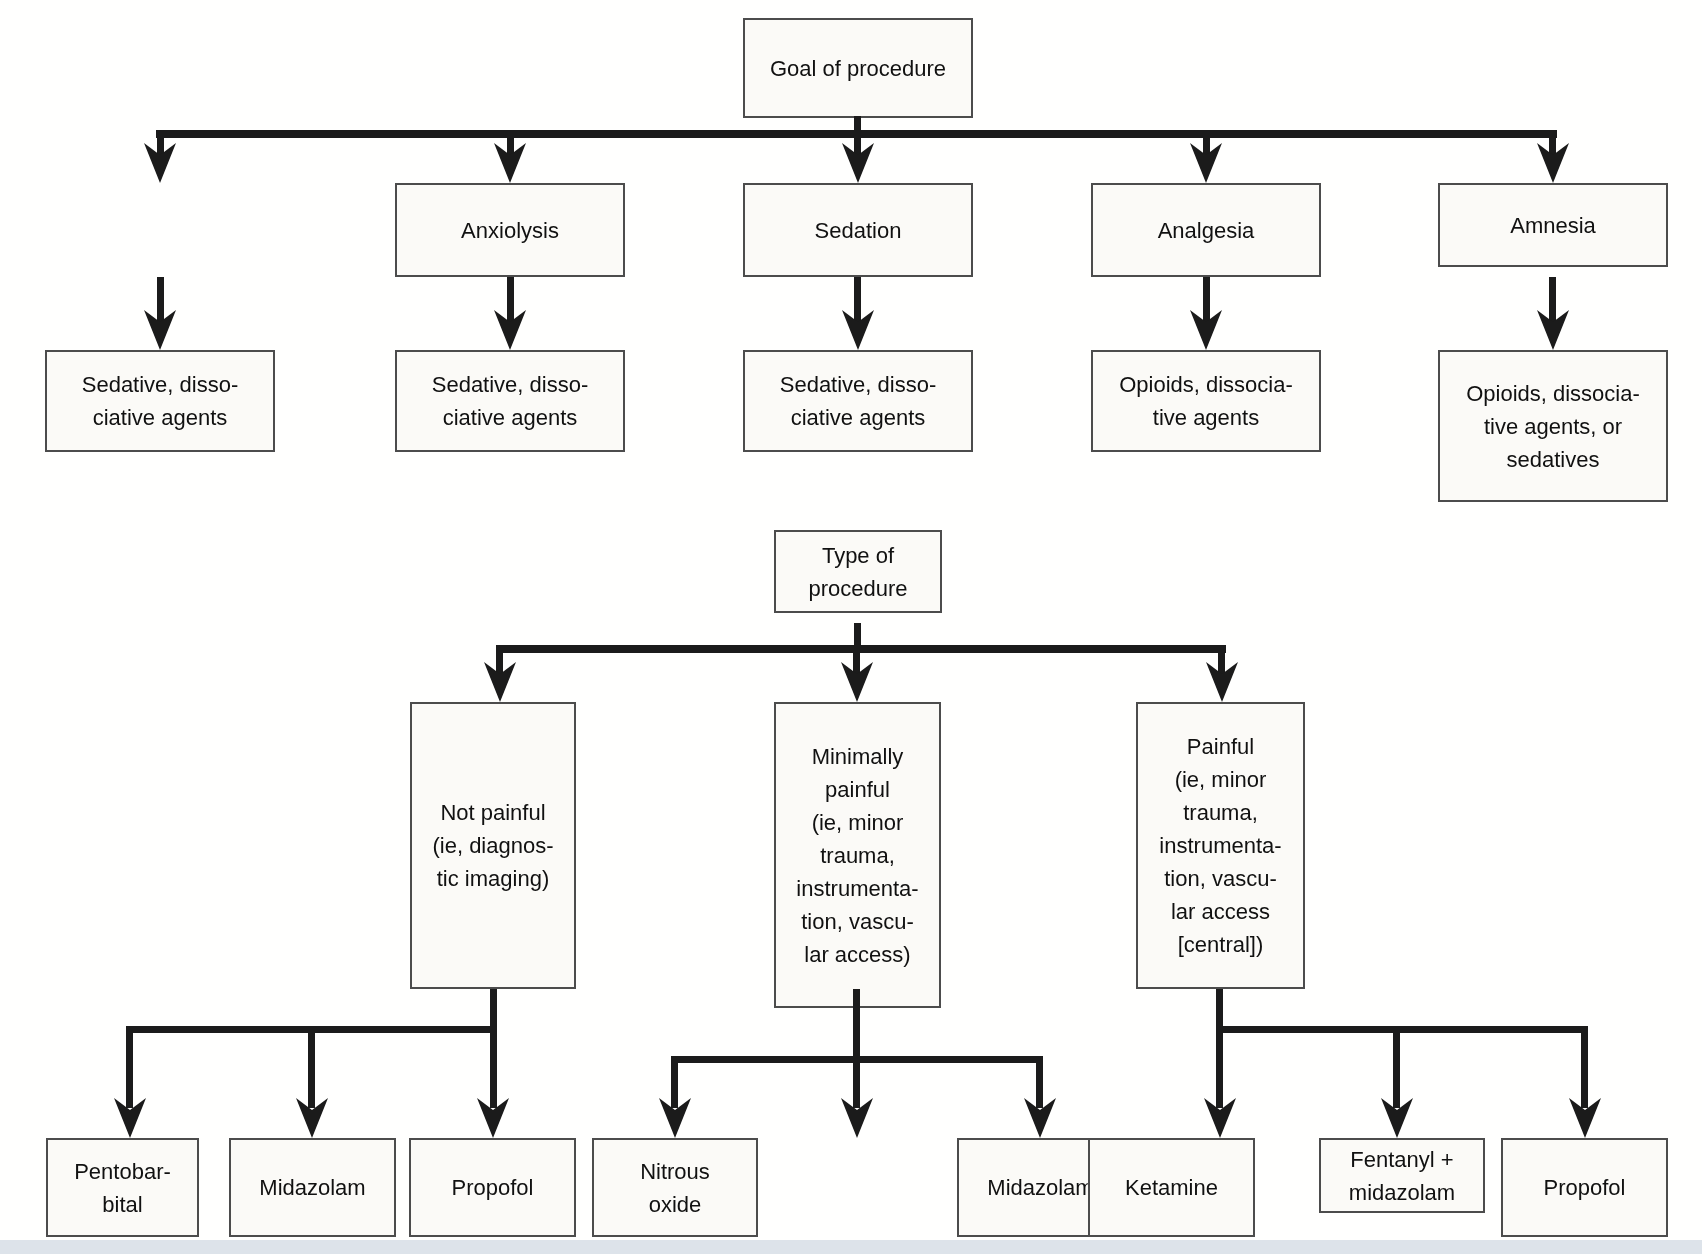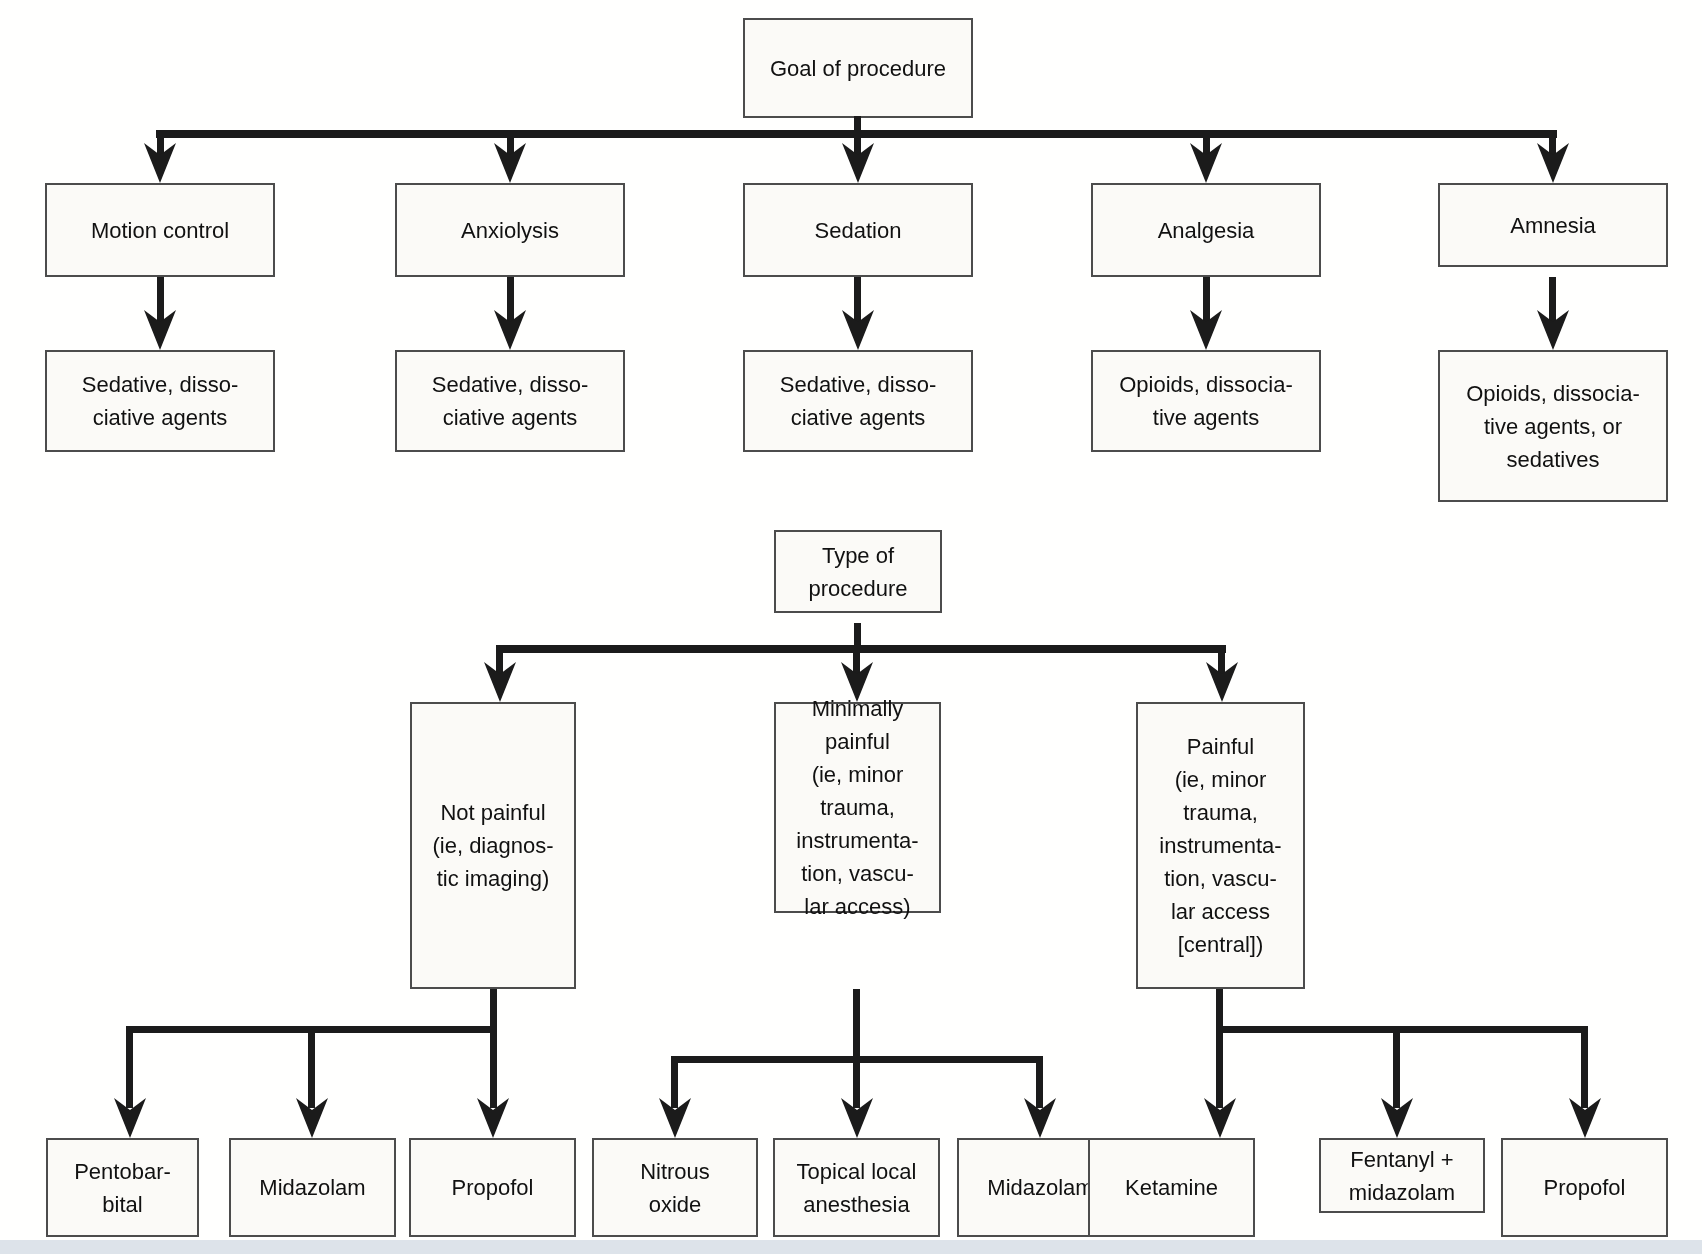--- a/index.html
+++ b/index.html
@@ -38,23 +38,20 @@
   <div class="a" style="left:144px;top:143px"></div>
   <div class="v" style="left:507px;top:138px;height:22px"></div>
   <div class="a" style="left:494px;top:143px"></div>
   <div class="v" style="left:854px;top:138px;height:22px"></div>
   <div class="a" style="left:842px;top:143px"></div>
   <div class="v" style="left:1203px;top:138px;height:22px"></div>
   <div class="a" style="left:1190px;top:143px"></div>
   <div class="v" style="left:1549px;top:138px;height:22px"></div>
   <div class="a" style="left:1537px;top:143px"></div>
 
-  <div class="box" style="left:45px;top:183px;width:230px;height:94px">
-    <span>Motion control</span>
-  </div>
   <div class="box" style="left:743px;top:183px;width:230px;height:94px">
     <span>Sedation</span>
   </div>
   <div class="box" style="left:395px;top:183px;width:230px;height:94px">
     <span>Anxiolysis</span>
   </div>
   <div class="box" style="left:1091px;top:183px;width:230px;height:94px">
     <span>Analgesia</span>
   </div>
   <div class="box" style="left:1438px;top:183px;width:230px;height:84px">
@@ -107,21 +104,21 @@
   <div class="v" style="left:853px;top:645px;height:32px"></div>
   <div class="a" style="left:841px;top:662px"></div>
   <div class="v" style="left:1218px;top:645px;height:32px"></div>
   <div class="a" style="left:1206px;top:662px"></div>
 
   <div class="box" style="left:410px;top:702px;width:166px;height:287px">
     <span>Not painful
 (ie, diagnos-
 tic imaging)</span>
   </div>
-  <div class="box" style="left:774px;top:702px;width:167px;height:211px">
+  <div class="box" style="left:774px;top:702px;width:167px;height:306px">
     <span>Minimally
 painful
 (ie, minor
 trauma,
 instrumenta-
 tion, vascu-
 lar access)</span>
   </div>
   <div class="box" style="left:1136px;top:702px;width:169px;height:287px">
     <span>Painful
@@ -164,24 +161,20 @@
   <div class="box" style="left:229px;top:1138px;width:167px;height:99px">
     <span>Midazolam</span>
   </div>
   <div class="box" style="left:409px;top:1138px;width:167px;height:99px">
     <span>Propofol</span>
   </div>
   <div class="box" style="left:592px;top:1138px;width:166px;height:99px">
     <span>Nitrous
 oxide</span>
   </div>
-  <div class="box" style="left:773px;top:1138px;width:167px;height:99px">
-    <span>Topical local
-anesthesia</span>
-  </div>
   <div class="box" style="left:957px;top:1138px;width:167px;height:99px">
     <span>Midazolam</span>
   </div>
   <div class="box" style="left:1088px;top:1138px;width:167px;height:99px">
     <span>Ketamine</span>
   </div>
   <div class="box" style="left:1319px;top:1138px;width:166px;height:75px">
     <span>Fentanyl +
 midazolam</span>
   </div>

